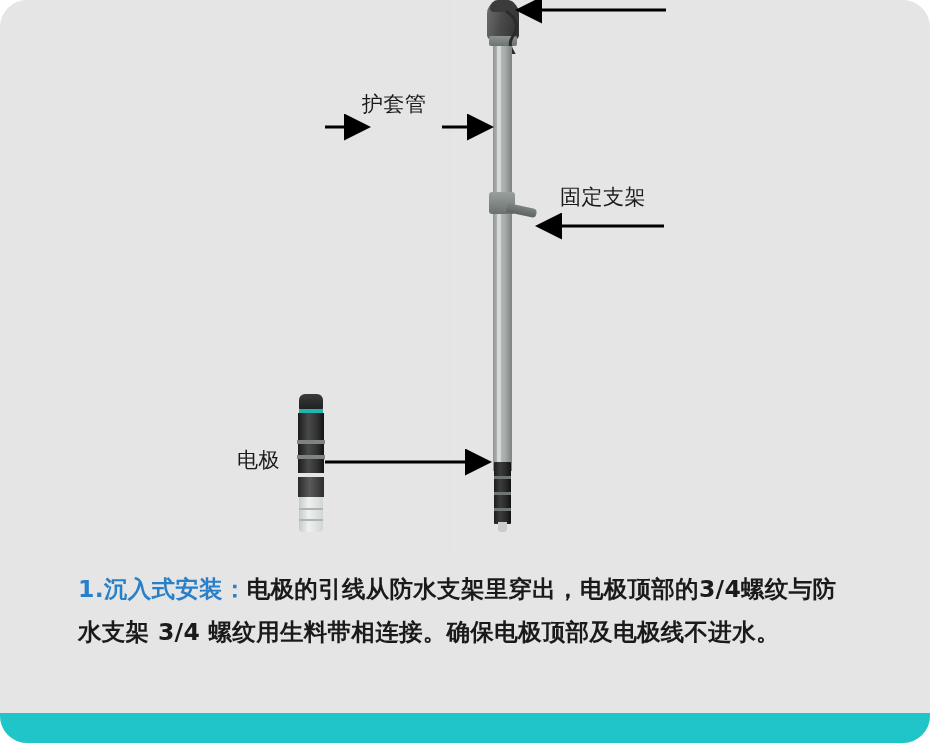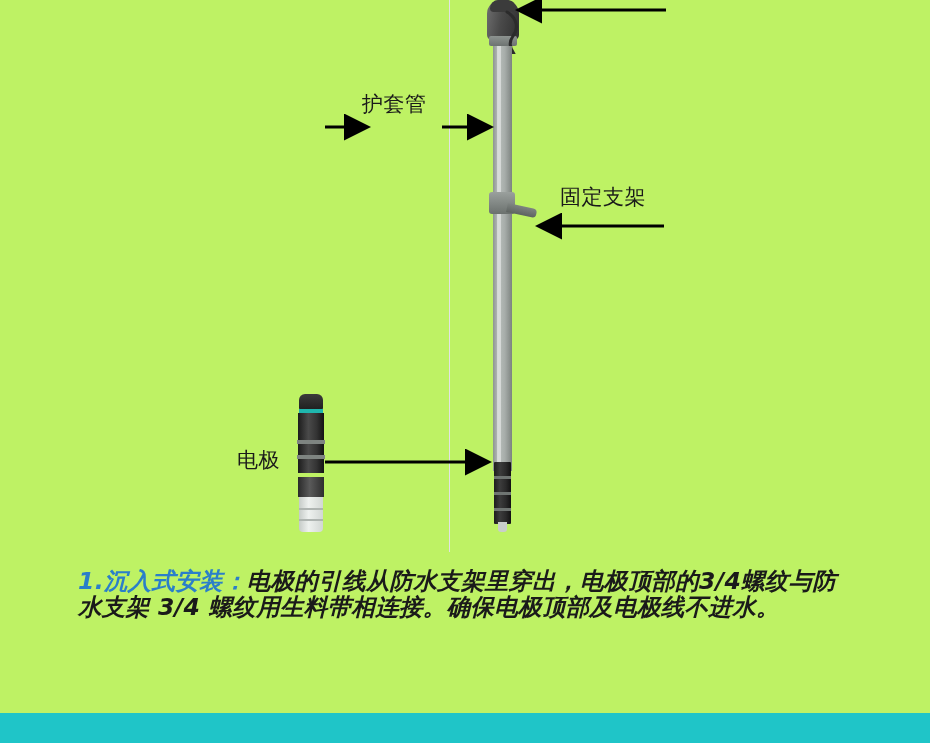--- a/index.html
+++ b/index.html
@@ -7,22 +7,23 @@
     padding: 0;
     background: #ffffff;
   }
   body {
     font-family: "DejaVu Sans", "Liberation Sans", sans-serif;
   }
   #page {
     position: relative;
     width: 930px;
     height: 743px;
-    background: #bef264;
+    background: #e5e5e5;
     overflow: hidden;
+    border-radius: 27px;
   }
 
   
   #diagram {
     position: absolute;
     left: 0;
     top: 0;
     width: 930px;
     height: 560px;
   }
@@ -226,25 +227,24 @@
 
   
   #caption {
     position: absolute;
     left: 0;
     top: 568px;
     width: 930px;
     padding: 0 78px 0 78px;
     box-sizing: border-box;
     font-size: 23.5px;
-    line-height: 26px;
+    line-height: 43px;
     color: #1a1a1a;
     font-weight: bold;
     letter-spacing: 0.3px;
-    font-style: italic;
   }
   #caption .accent {
     color: #2a7fc9;
   }
 
   
   #footer-bar {
     position: absolute;
     left: 0;
     top: 713px;

